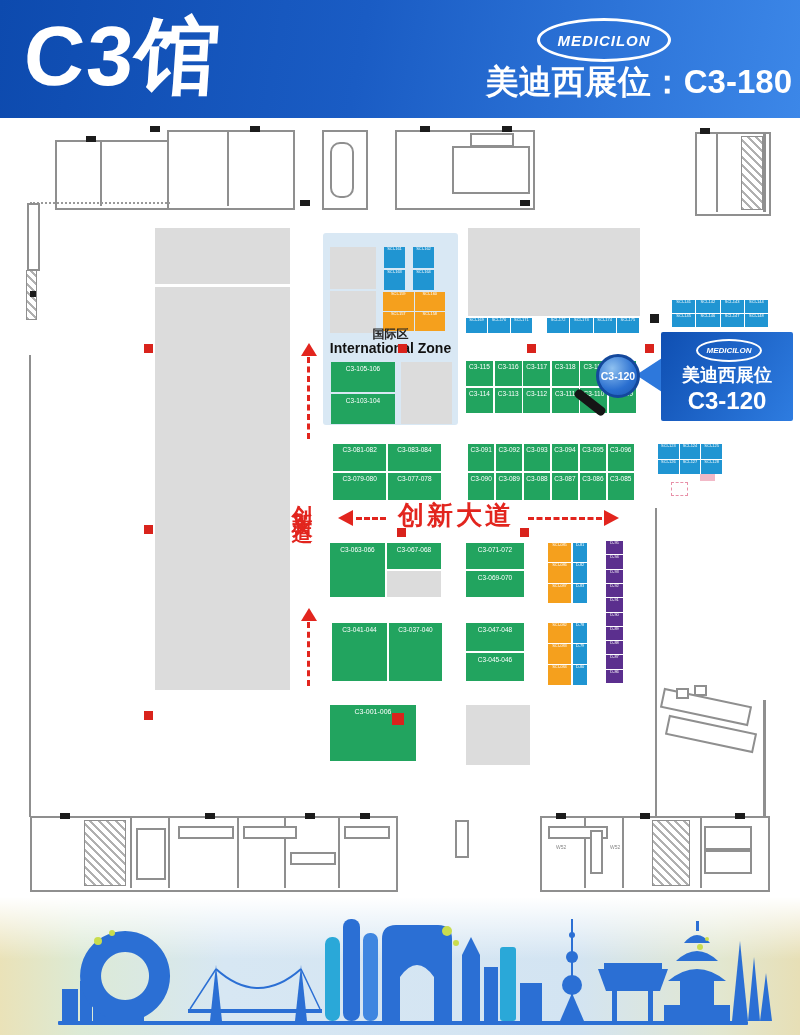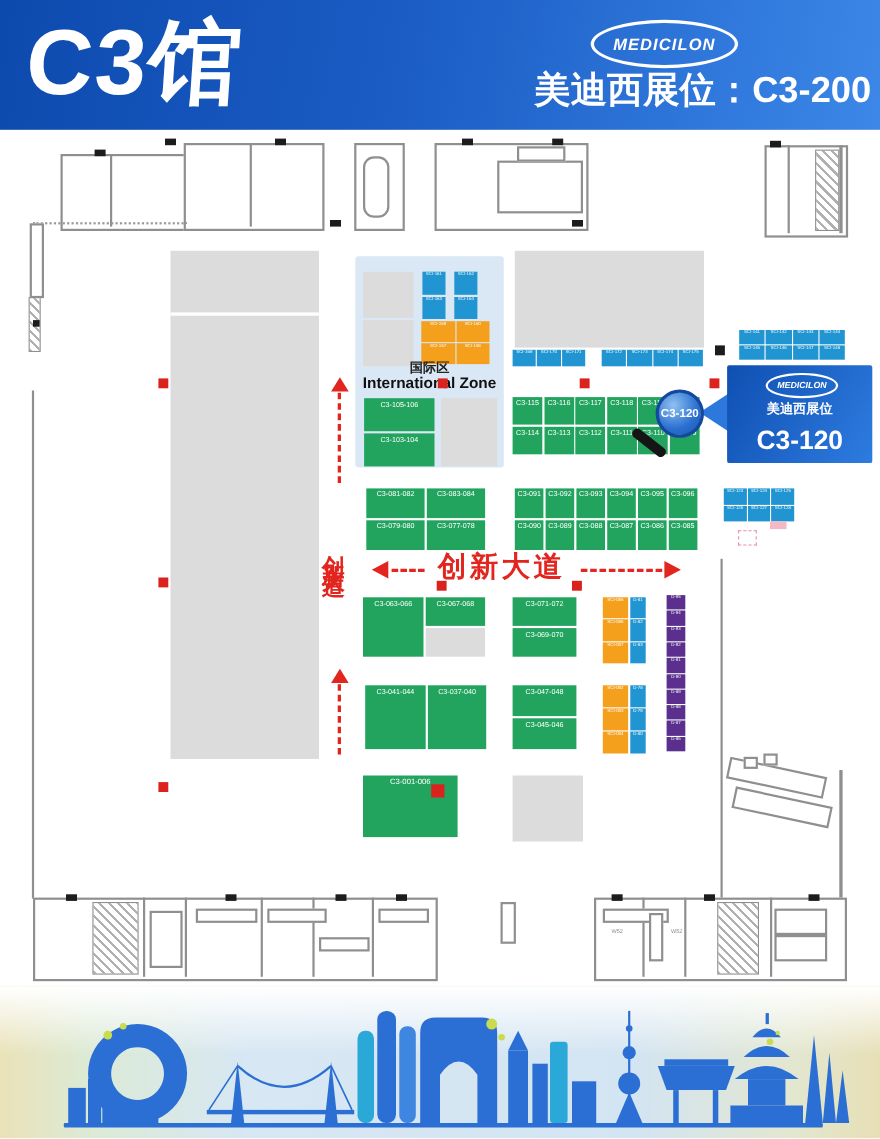--- a/index.html
+++ b/index.html
@@ -49,21 +49,21 @@
   .tri-up{width:0;height:0;border-left:8px solid transparent;border-right:8px solid transparent;
           border-bottom:13px solid #e2251e;}
   .av-label-h{font-size:26px;font-weight:800;letter-spacing:3px;}
   .av-label-v{writing-mode:vertical-rl;font-size:21px;font-weight:800;letter-spacing:6px;height:115px;}
   
   .callout{background:linear-gradient(120deg,#0f4fb2,#2e7ce0);border-radius:2px;color:#fff;
            text-align:center;}
   .callout-oval{left:35px;top:7px;width:62px;height:19px;border:2px solid #fff;border-radius:50%;
                 display:flex;align-items:center;justify-content:center;font-size:8px;
                 font-weight:bold;font-style:italic;}
-  .co-line1{left:0;top:31px;width:132px;font-size:12px;font-weight:800;}
+  .co-line1{left:0;top:31px;width:132px;font-size:18px;font-weight:800;}
   .co-line2{left:0;top:55px;width:132px;font-size:24px;font-weight:800;}
   .co-arrow{width:0;height:0;border-top:17px solid transparent;border-bottom:17px solid transparent;
             border-right:26px solid #2d78dc;}
   
   .mag-circle{width:44px;height:44px;border-radius:50%;border:3px solid #14489c;
       background:radial-gradient(circle at 35% 30%,#8fc1f0,#2a6fd0 60%,#1b57b0);
       display:flex;align-items:center;justify-content:center;color:#fff;
       font-size:10.5px;font-weight:bold;box-sizing:border-box;}
   .mag-handle{width:36px;height:9px;background:#151515;border-radius:4px;transform:rotate(38deg);}
   .w-lbl{font-size:5px;color:#888;}
@@ -75,21 +75,21 @@
 </head>
 <body>
 
 <div class="stage">
 
   <div class="abs banner">
     <div class="abs hall-title">C3馆</div>
     <div class="abs brand-oval">
       <span>MEDICILON</span>
     </div>
-    <div class="abs banner-sub">美迪西展位：C3-200</div>
+    <div class="abs banner-sub">美迪西展位：C3-180</div>
   </div>
 
   <div class="abs wall" style="left:55px;top:140px;width:112px;height:66px;"></div>
   <div class="abs vline" style="left:100px;top:140px;width:2px;height:66px;"></div>
   <div class="abs wall" style="left:167px;top:130px;width:124px;height:76px;"></div>
   <div class="abs vline" style="left:227px;top:130px;width:2px;height:76px;"></div>
   <div class="abs wall" style="left:322px;top:130px;width:42px;height:76px;"></div>
   <div class="abs wall" style="left:330px;top:142px;width:20px;height:52px;border-radius:10px;"></div>
   <div class="abs wall" style="left:395px;top:130px;width:136px;height:76px;"></div>
   <div class="abs wall" style="left:452px;top:146px;width:74px;height:44px;"></div>

